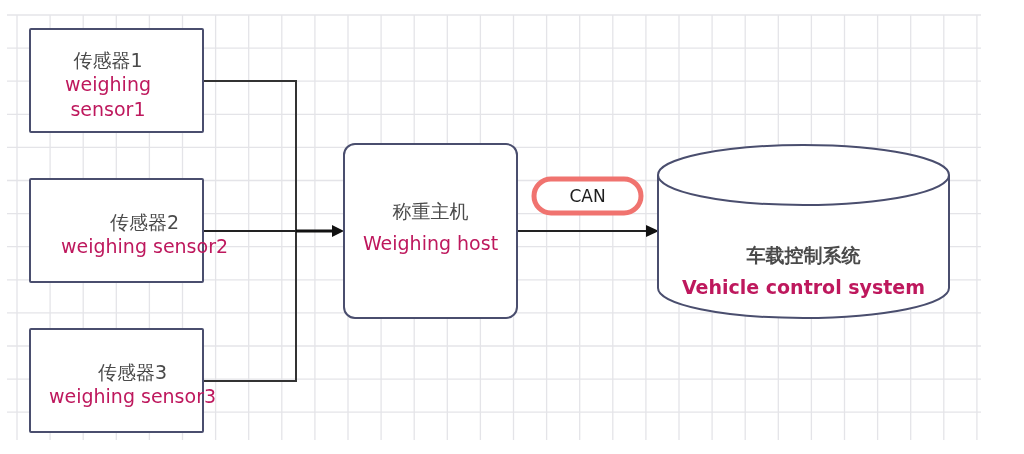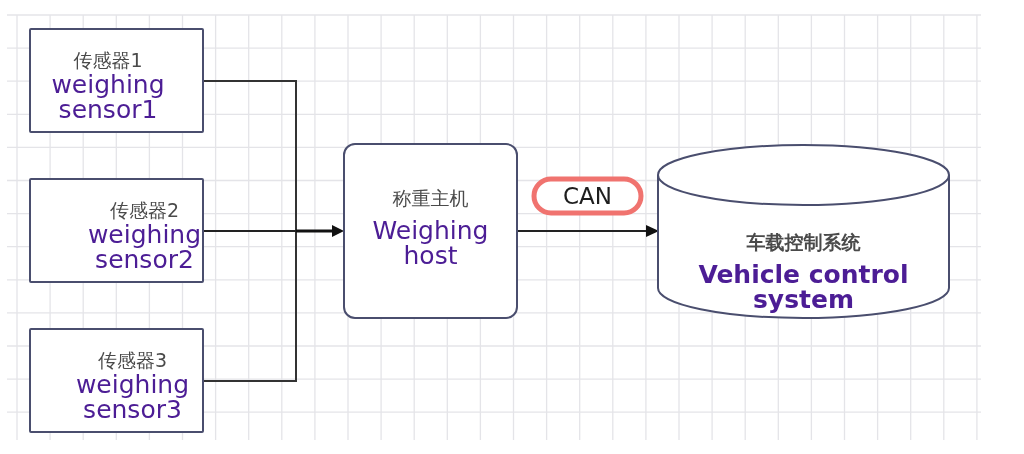--- a/index.html
+++ b/index.html
@@ -1,21 +1,21 @@
 <!DOCTYPE html>
 <html><head>
 <meta charset="utf-8">
 <style>
   html, body { margin: 0; padding: 0; background: #ffffff; }
   body { width: 1024px; height: 454px; position: relative; overflow: hidden; font-family: "DejaVu Sans", "Liberation Sans", sans-serif; }
   #canvas { position: absolute; left: 0; top: 0; width: 1024px; height: 454px; }
   .node-text { position: absolute; text-align: center; display: flex; flex-direction: column; justify-content: center; align-items: center; }
   .zh { color: #4a4a4a; font-size: 19px; line-height: 24px; }
-  .en { color: #4c1d95; font-size: 25px; line-height: 25px; font-family: "DejaVu Sans", sans-serif; }
-  .can-label { position: absolute; color: #1e1e1e; font-size: 23px; display: flex; align-items: center; justify-content: center; }
+  .en { color: #be185d; font-size: 19px; line-height: 25px; font-family: "DejaVu Sans", sans-serif; }
+  .can-label { position: absolute; color: #1e1e1e; font-size: 17px; display: flex; align-items: center; justify-content: center; }
 </style>
 </head>
 <body>
 
 <svg id="canvas" width="1024" height="454" xmlns="http://www.w3.org/2000/svg">
   <g id="grid">
       <line x1="17" x2="17" y1="15" y2="440" stroke="#e4e4e8" stroke-width="1.3"></line>
       <line x1="50.1" x2="50.1" y1="15" y2="440" stroke="#e4e4e8" stroke-width="1.3"></line>
       <line x1="83.2" x2="83.2" y1="15" y2="440" stroke="#e4e4e8" stroke-width="1.3"></line>
       <line x1="116.30000000000001" x2="116.30000000000001" y1="15" y2="440" stroke="#e4e4e8" stroke-width="1.3"></line>

